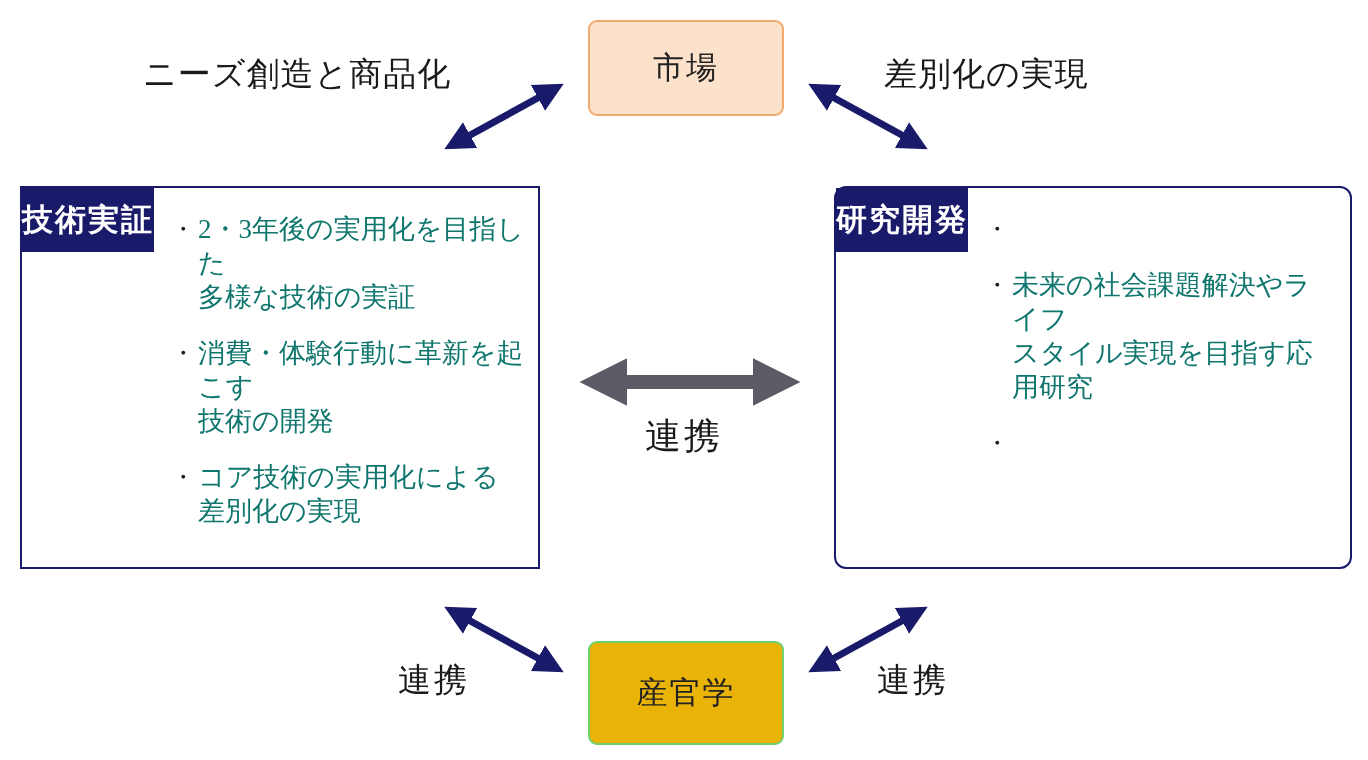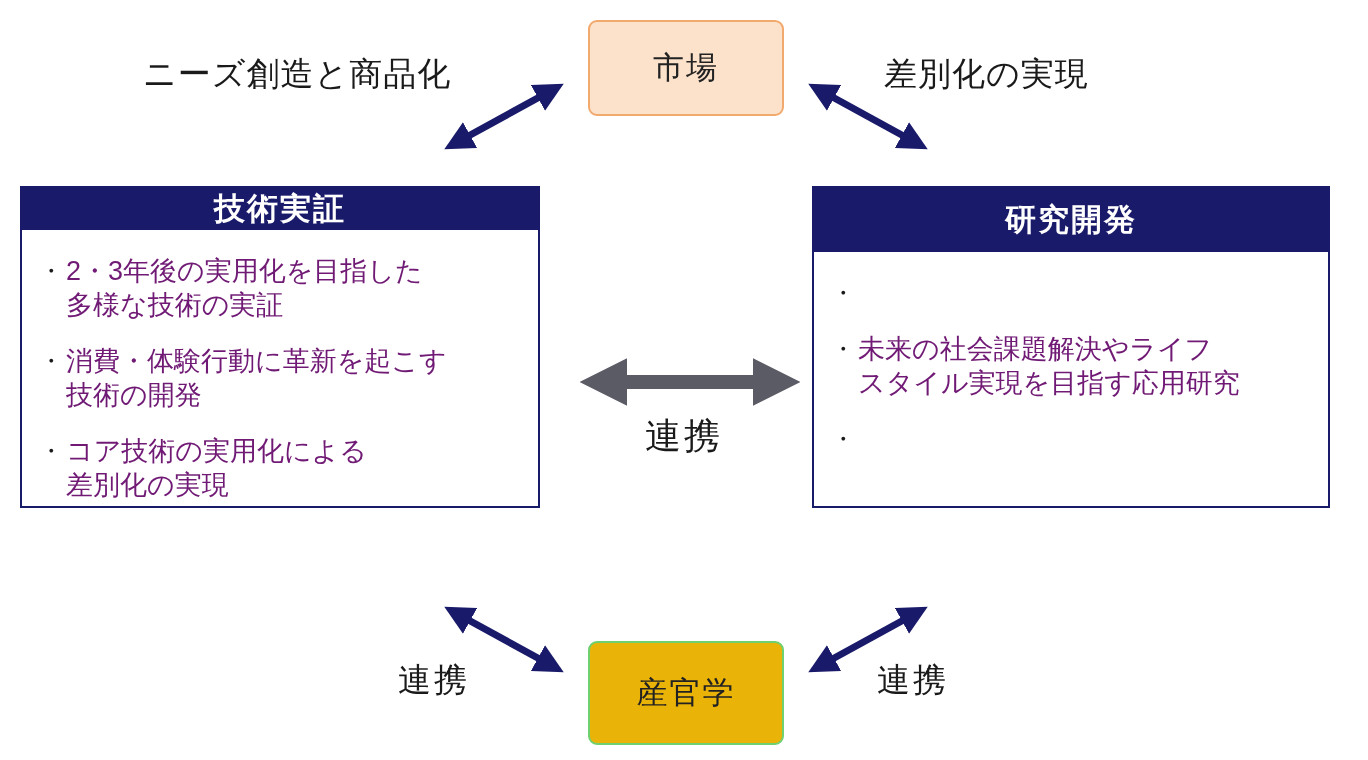--- a/index.html
+++ b/index.html
@@ -43,28 +43,28 @@
   .academia {
     left: 588px; top: 641px; width: 196px; height: 104px;
     background: #eab308;
     border: 2px solid #6ed06e;
   }
   
   .panel {
     position: absolute;
     box-sizing: border-box;
     top: 186px;
-    height: 322px;
+    height: 383px;
     border: 2px solid #1a1a6b;
     background: #ffffff;
     display: flex;
-    flex-direction: column;
+    font-family: Liberation Serif, serif;
   }
   .panel-left  { left: 20px;  width: 520px; }
-  .panel-right { left: 812px; width: 518px; }
+  .panel-right { left: 834px; width: 518px; border-radius: 12px; }
   .panel-header {
     box-sizing: border-box;
     height: 64px;
     background: #1a1a6b;
     color: #ffffff;
     font-weight: bold;
     font-size: 31px;
     display: flex;
     align-items: center;
     justify-content: center;
@@ -86,21 +86,21 @@
     flex: 0 0 30px;
     font-size: 24px;
     line-height: 34px;
     text-align: center;
     color: #1a1a1a;
   }
   .bullet-text {
     font-size: 27px;
     line-height: 34px;
     white-space: pre-line;
-    color: #701a75;
+    color: #0f766e;
   }
   
   .float-label {
     position: absolute;
     font-size: 33px;
     color: #1a1a1a;
     white-space: nowrap;
     letter-spacing: 1px;
   }
   .lbl-top-left  { left: 143px; top: 52px; }

